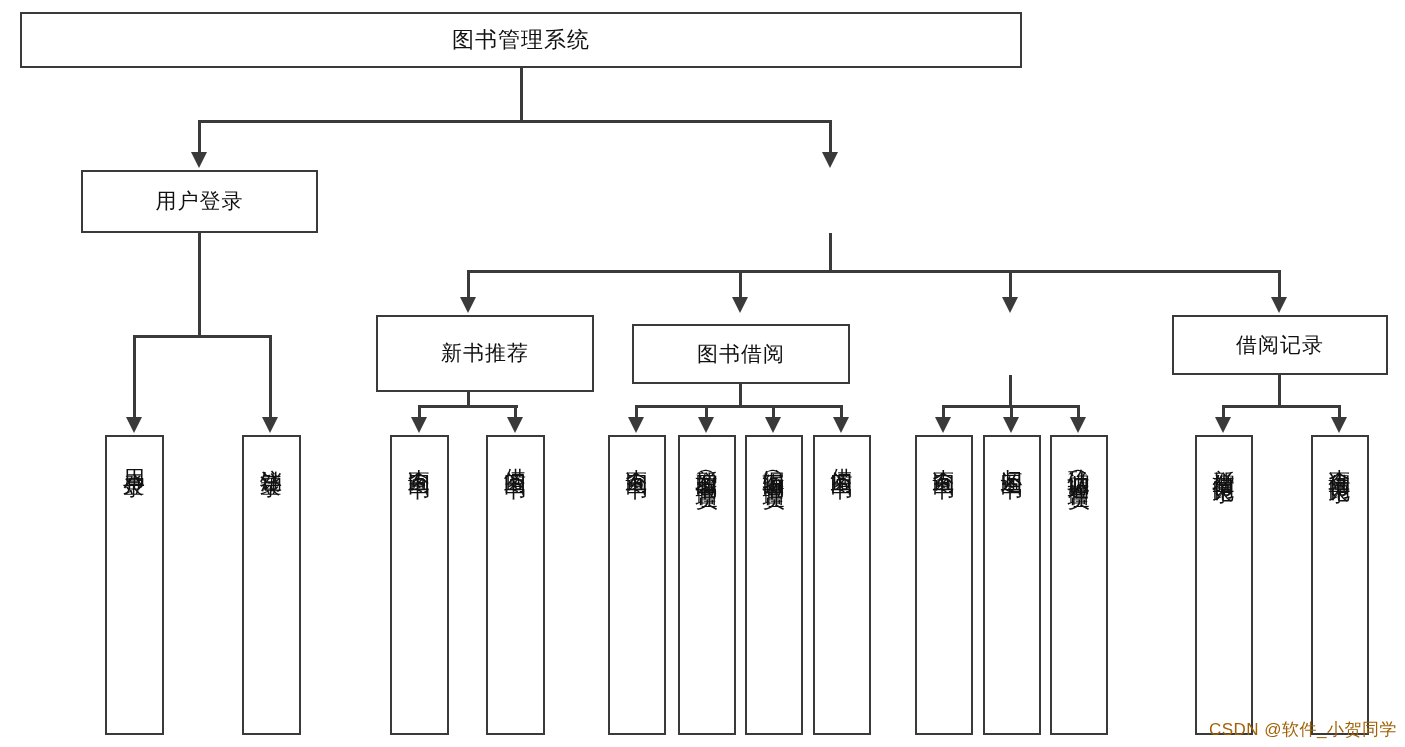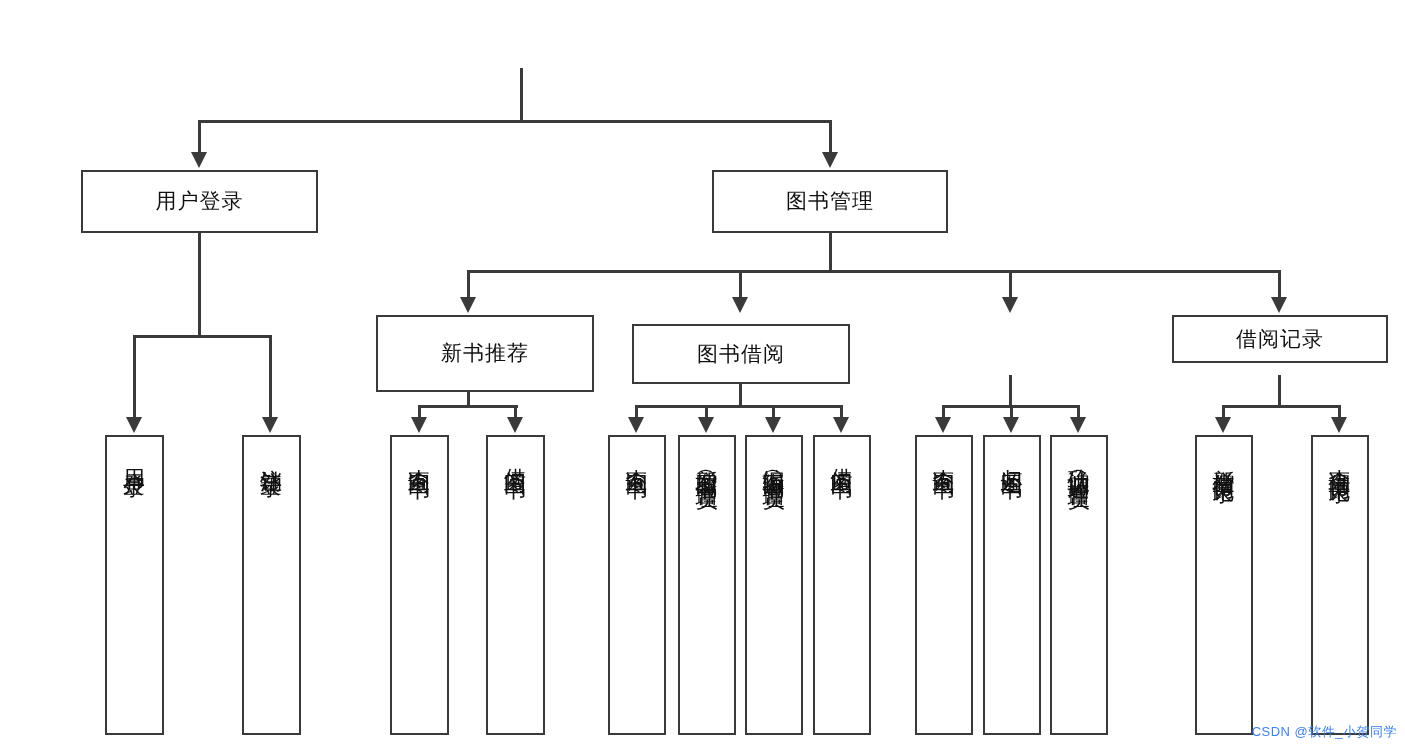--- a/index.html
+++ b/index.html
@@ -63,52 +63,52 @@
     border-left:8px solid transparent;
     border-right:8px solid transparent;
     border-top:16px solid #3a3a3a;
     z-index:2;
   }
 
   
   #watermark{
     position:absolute;
     right:8px;bottom:6px;
-    font-size:13px;
-    color:#3b82f6;
+    font-size:17px;
+    color:#a16207;
     letter-spacing:0.5px;
     white-space:nowrap;
     z-index:20;
     font-family:"Liberation Sans","DejaVu Sans",sans-serif;
   }
 </style>
 </head>
 <body>
 
 <div id="diagram">
 
+  <div class="node root h" style="left:20px;top:12px;width:1002px;height:56px;">
+    <span class="label">图书管理系统</span>
+  </div>
 
   <div class="node h" style="left:81px;top:170px;width:237px;height:63px;">
     <span class="label">用户登录</span>
   </div>
 
-  <div class="node h" style="left:712px;top:170px;width:236px;height:63px;">
-    <span class="label">图书管理</span>
-  </div>
 
   <div class="node h" style="left:376px;top:315px;width:218px;height:77px;text-align:right;">
     <span class="label">新书推荐</span>
   </div>
 
   <div class="node h" style="left:632px;top:324px;width:218px;height:60px;">
     <span class="label">图书借阅</span>
   </div>
 
 
-  <div class="node h" style="left:1172px;top:315px;width:216px;height:48px;">
+  <div class="node h" style="left:1172px;top:315px;width:216px;height:60px;">
     <span class="label">借阅记录</span>
   </div>
 
   <div class="node v" style="left:105px;top:435px;width:59px;height:300px;">
     <span class="label">用户登录</span>
   </div>
   <div class="node v" style="left:242px;top:435px;width:59px;height:300px;">
     <span class="label">注销登录</span>
   </div>
 

